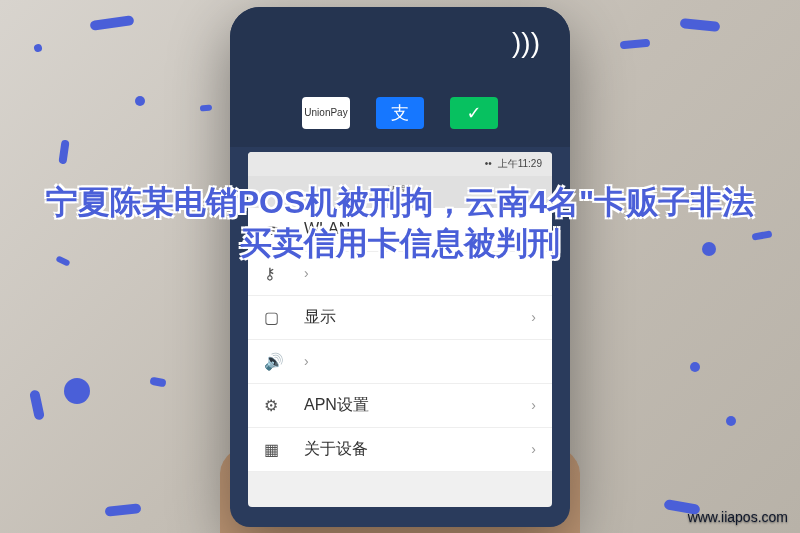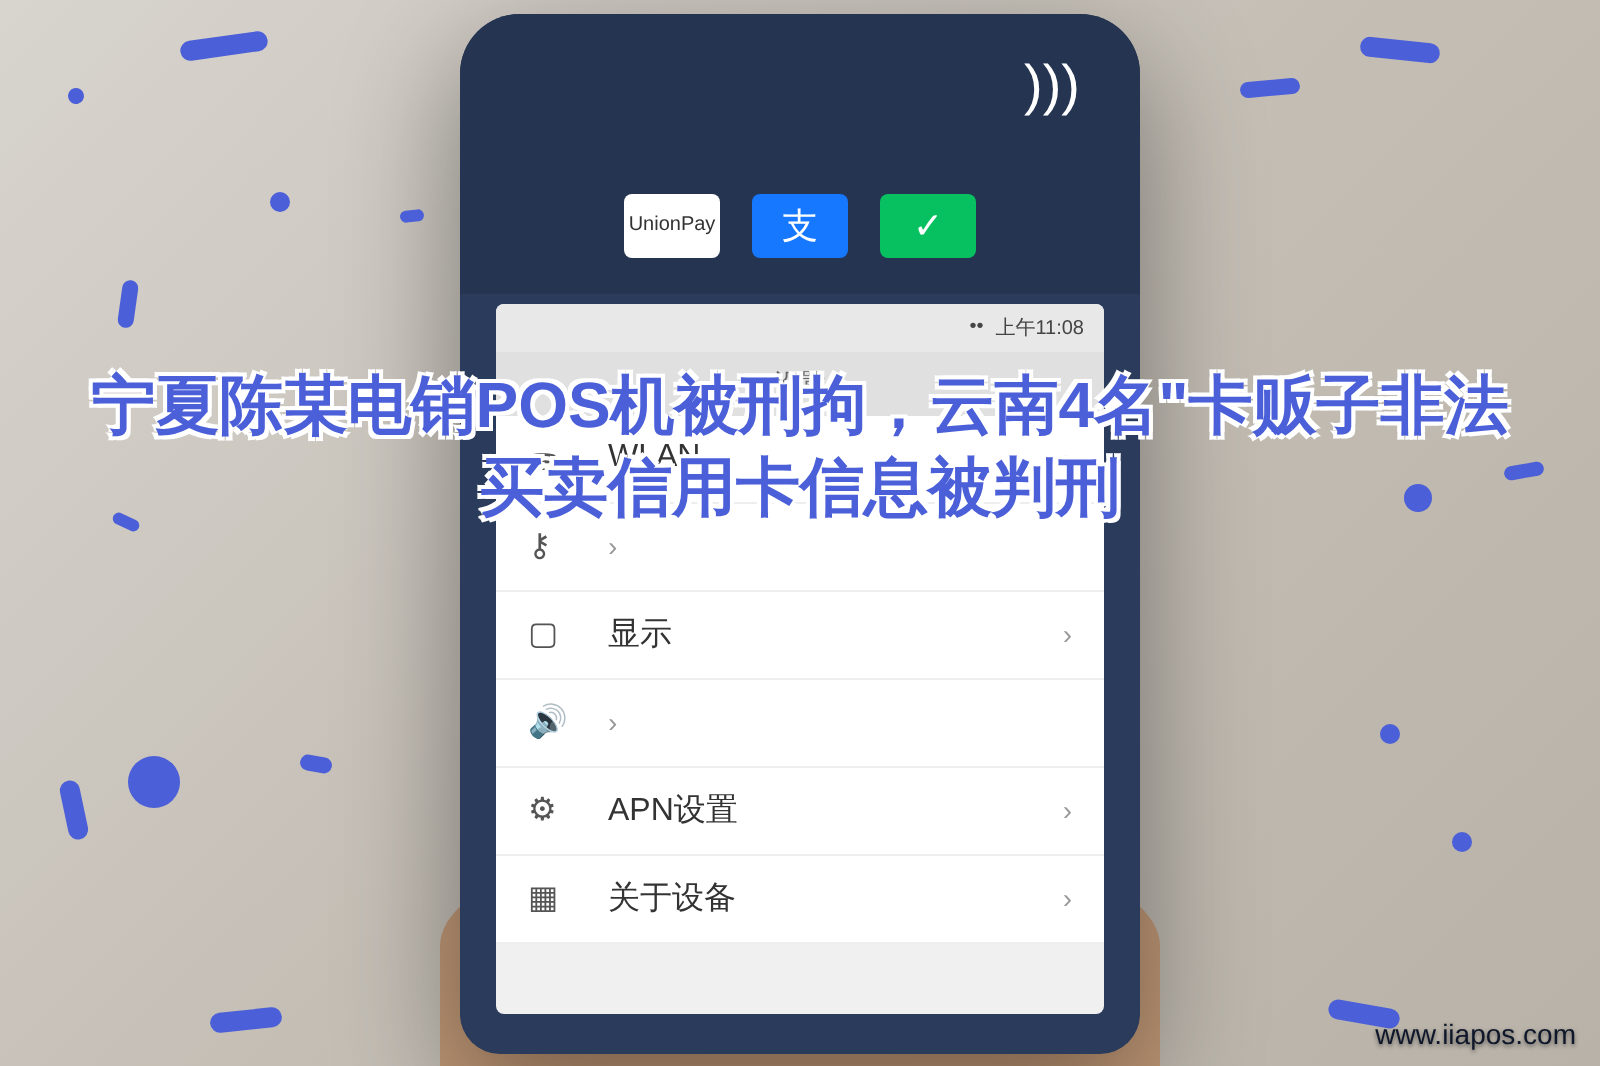--- a/index.html
+++ b/index.html
@@ -43,21 +43,21 @@
       color: #fff;
       font-size: 28px;
     }
     .payment-logos {
       position: absolute;
       top: 90px;
       left: 0;
       right: 0;
       display: flex;
       justify-content: center;
-      gap: 16px;
+      gap: 26px;
     }
     .payment-logo {
       width: 48px;
       height: 32px;
       background: #fff;
       border-radius: 4px;
       display: flex;
       align-items: center;
       justify-content: center;
       font-size: 10px;
@@ -189,21 +189,21 @@
       <div class="nfc-icon">)))</div>
       <div class="payment-logos">
         <div class="payment-logo">UnionPay</div>
         <div class="payment-logo alipay">支</div>
         <div class="payment-logo wechat">✓</div>
       </div>
     </div>
     <div class="screen">
       <div class="status-bar">
         <span>••</span>
-        <span>上午11:08</span>
+        <span>上午11:29</span>
       </div>
       <div class="screen-title">设置</div>
       <div class="settings-list">
         <div class="settings-item">
           <span class="settings-icon">ᯤ</span>
           <span class="settings-label">WLAN</span>
           <span class="settings-chevron">›</span>
         </div>
         <div class="settings-item">
           <span class="settings-icon">⚷</span>

